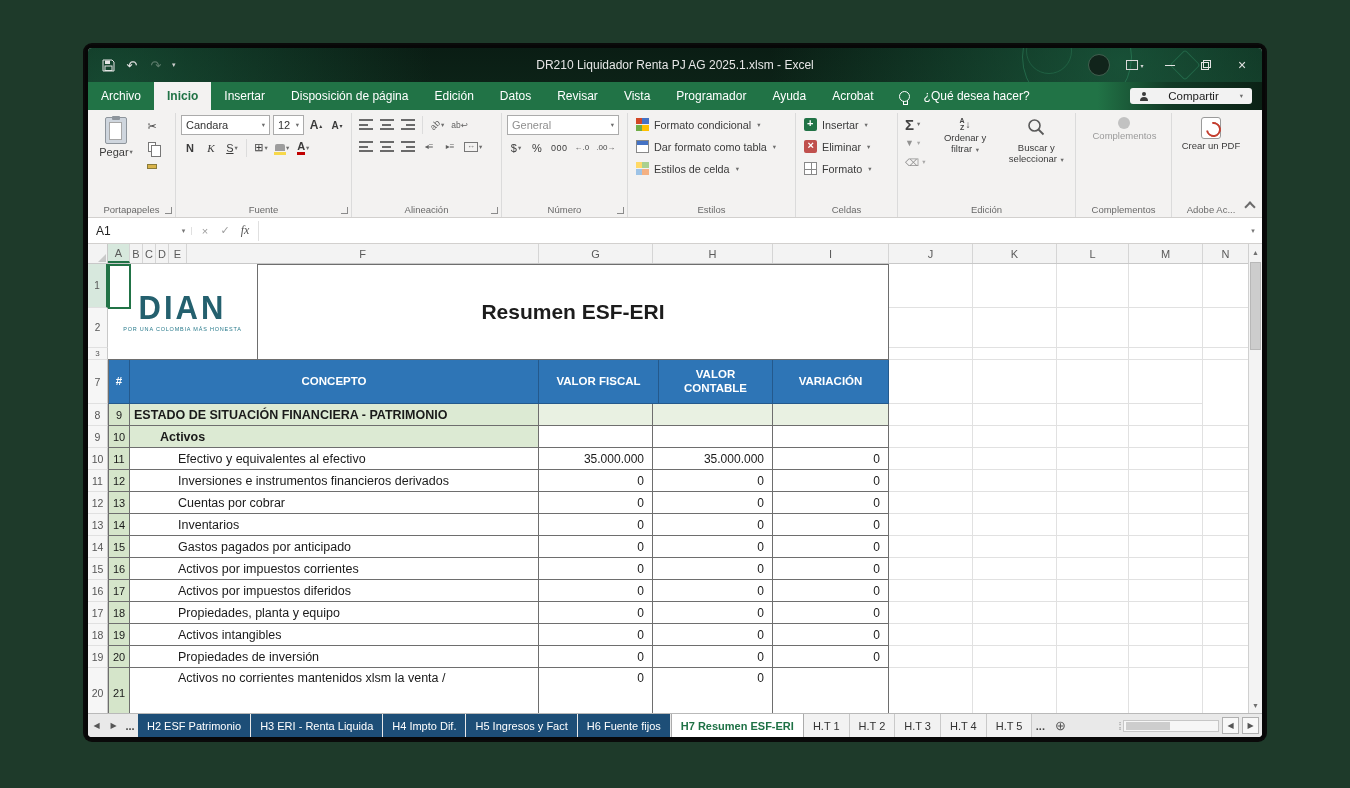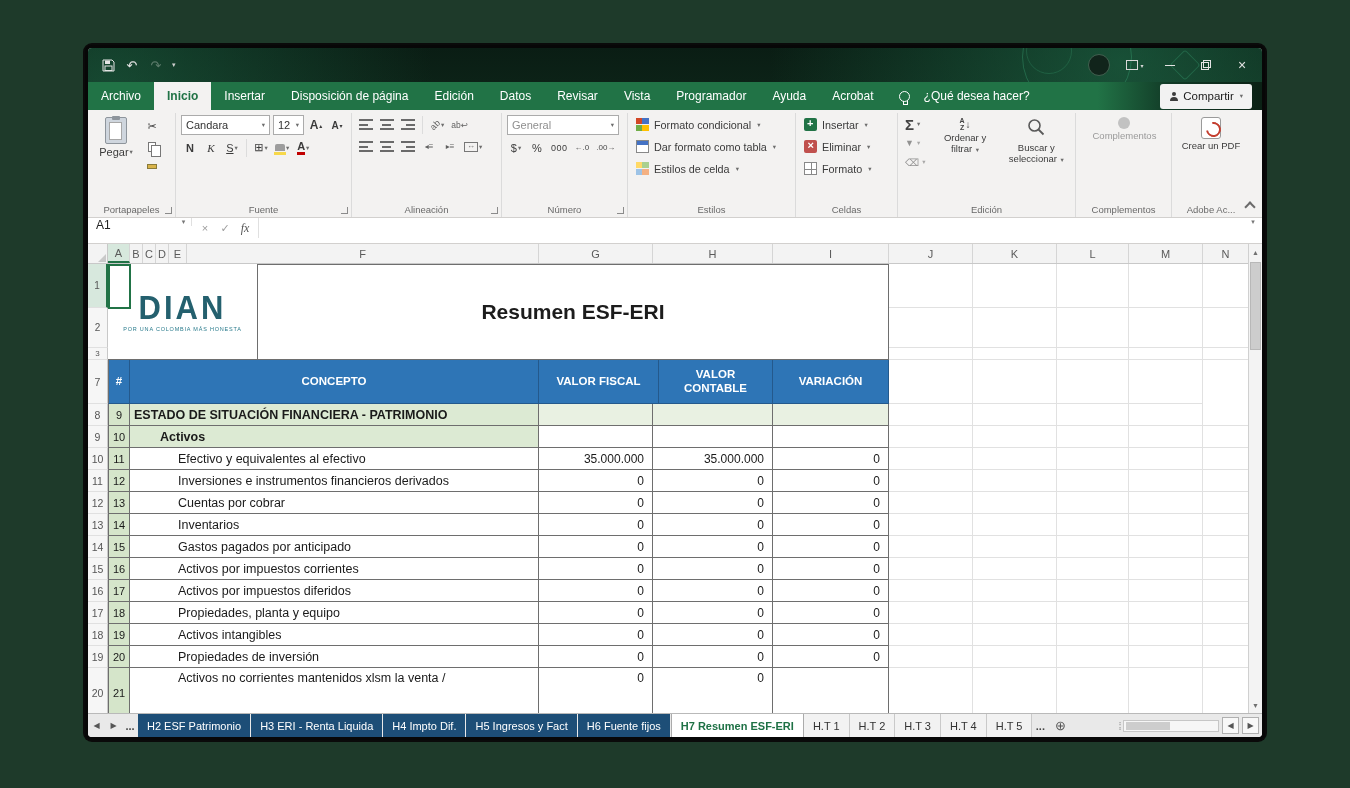--- a/index.html
+++ b/index.html
@@ -36,21 +36,21 @@
   .closex{font-size:14px; line-height:1;}
 
   
   .tabrow{height:28px; flex:0 0 28px; background:linear-gradient(90deg,#217346 0%, #217346 86%, #123categories 0%, #123b27 91%, #0c2418 100%); background:linear-gradient(90deg,#217346 0%, #217346 86%, #123b27 92%, #0b2115 100%); display:flex; align-items:stretch; color:#fff;}
   .rtab{padding:0 13px; display:flex; align-items:center; font-size:12px; cursor:default; white-space:nowrap;}
   .rtab.active{background:#f3f2f1; color:#217346; font-weight:bold;}
   .tellme{display:flex; align-items:center; gap:14px; padding:0 12px; font-size:12px; color:#fff;}
   .bulb{width:11px; height:11px; border:1px solid #fff; border-radius:50%; position:relative; display:inline-block;}
   .bulb::after{content:""; position:absolute; left:3px; bottom:-4px; width:3px; height:3px; border:1px solid #fff; border-top:none;}
   .tabspacer{flex:1;}
-  .sharebtn{align-self:center; margin-right:10px; height:25px; background:#f2f2f2; color:#1c1c1c; border-radius:3px; display:flex; align-items:center; gap:5px; padding:0 9px; font-size:11.5px;}
+  .sharebtn{align-self:center; margin-right:10px; height:16px; background:#f2f2f2; color:#1c1c1c; border-radius:3px; display:flex; align-items:center; gap:20px; padding:0 9px; font-size:11.5px;}
   .person{width:9px; height:9px; position:relative; display:inline-block;}
   .person::before{content:""; position:absolute; left:2.5px; top:0; width:4px; height:4px; border-radius:50%; background:#3c3c3c;}
   .person::after{content:""; position:absolute; left:0.5px; bottom:0; width:8px; height:4px; border-radius:4px 4px 0 0; background:#3c3c3c;}
 
   
   .ribbon{height:108px; flex:0 0 108px; background:#f3f2f1; border-bottom:1px solid #d2d0ce; display:flex; position:relative; padding-top:3px;}
   .rgroup{position:relative; border-right:1px solid #dbdbdb; padding:2px 5px 16px 5px; flex:0 0 auto;}
   .rg-label{position:absolute; bottom:2px; left:0; right:0; text-align:center; font-size:9.5px; color:#696969; white-space:nowrap; overflow:hidden;}
   .launcher{position:absolute; right:3px; bottom:3px; width:7px; height:7px; border-right:1px solid #8b8b8b; border-bottom:1px solid #8b8b8b;}
   .rg-content{display:flex; gap:4px;}
@@ -118,21 +118,21 @@
   .azicon{display:flex; align-items:center; gap:1px;}
   .azcol{display:flex; flex-direction:column; font-size:7px; font-weight:bold; color:#444; line-height:1;}
   .azarr{font-size:10px; color:#444;}
   .dotic{width:12px; height:12px; border-radius:50%; background:#c2c2c2;}
   .pdfic{width:20px; height:22px; background:#fff; border:1px solid #9a9a9a; border-radius:3px; position:relative;}
   .pdfic::after{content:""; position:absolute; left:4px; top:4px; width:11px; height:11px; border:2.5px solid #c43e2f; border-left-color:transparent; border-radius:50%; transform:rotate(35deg);}
   .dim-label{color:#9a9a9a;}
   .ribbon-collapse{position:absolute; right:8px; bottom:6px; width:8px; height:8px; border-top:2px solid #6b6b6b; border-right:2px solid #6b6b6b; transform:rotate(-45deg);}
 
   
-  .fbar{height:26px; flex:0 0 26px; background:#fff; border-bottom:1px solid #d2d0ce; display:flex; align-items:flex-start;}
+  .fbar{height:26px; flex:0 0 26px; background:#fff; border-bottom:1px solid #d2d0ce; display:flex; align-items:center;}
   .namebox{width:88px; display:flex; align-items:center; padding-left:8px; font-size:12px; color:#222;}
   .nbcar{width:16px; display:flex; align-items:center; justify-content:center; font-size:7px; color:#777; border-right:1px solid #e0e0e0;}
   .fbtns{display:flex; align-items:center; gap:2px; padding:0 4px; border-right:1px solid #e0e0e0;}
   .fbtn{width:18px; height:20px; display:flex; align-items:center; justify-content:center; font-size:11px; color:#9c9c9c;}
   .fbtn.fx{color:#555; font-style:italic; font-family:"Liberation Serif",serif; font-size:12px;}
   .finput{flex:1;}
   .fexpand{width:18px; display:flex; align-items:center; justify-content:center; font-size:7px; color:#777;}
 
   
   .sheetwrap{flex:1; display:flex; overflow:hidden; background:#fff;}
@@ -207,20 +207,21 @@
         <svg width="13" height="13" viewBox="0 0 13 13">
             <path d="M1 1h9l2 2v9H1z" fill="none" stroke="#e4e4e4"></path>
             <rect x="3" y="1.5" width="5" height="3.5" fill="#e4e4e4"></rect>
             <rect x="3" y="7" width="7" height="4.5" fill="none" stroke="#e4e4e4"></rect>
           </svg>
       </span>
       <span class="qbtn">↶</span>
       <span class="qbtn dim">↷</span>
       <span class="qcaret">▾</span>
     </div>
+    <div class="tb-title">DR210 Liquidador Renta PJ AG 2025.1.xlsm  -  Excel</div>
     <div class="tb-right">
       <span class="avatar"></span>
       <span class="ropts">
           <span class="box"></span>
           <span class="car">▾</span>
         </span>
       <span class="wctl">
           <span class="minbar"></span>
         </span>
       <span class="wctl">

